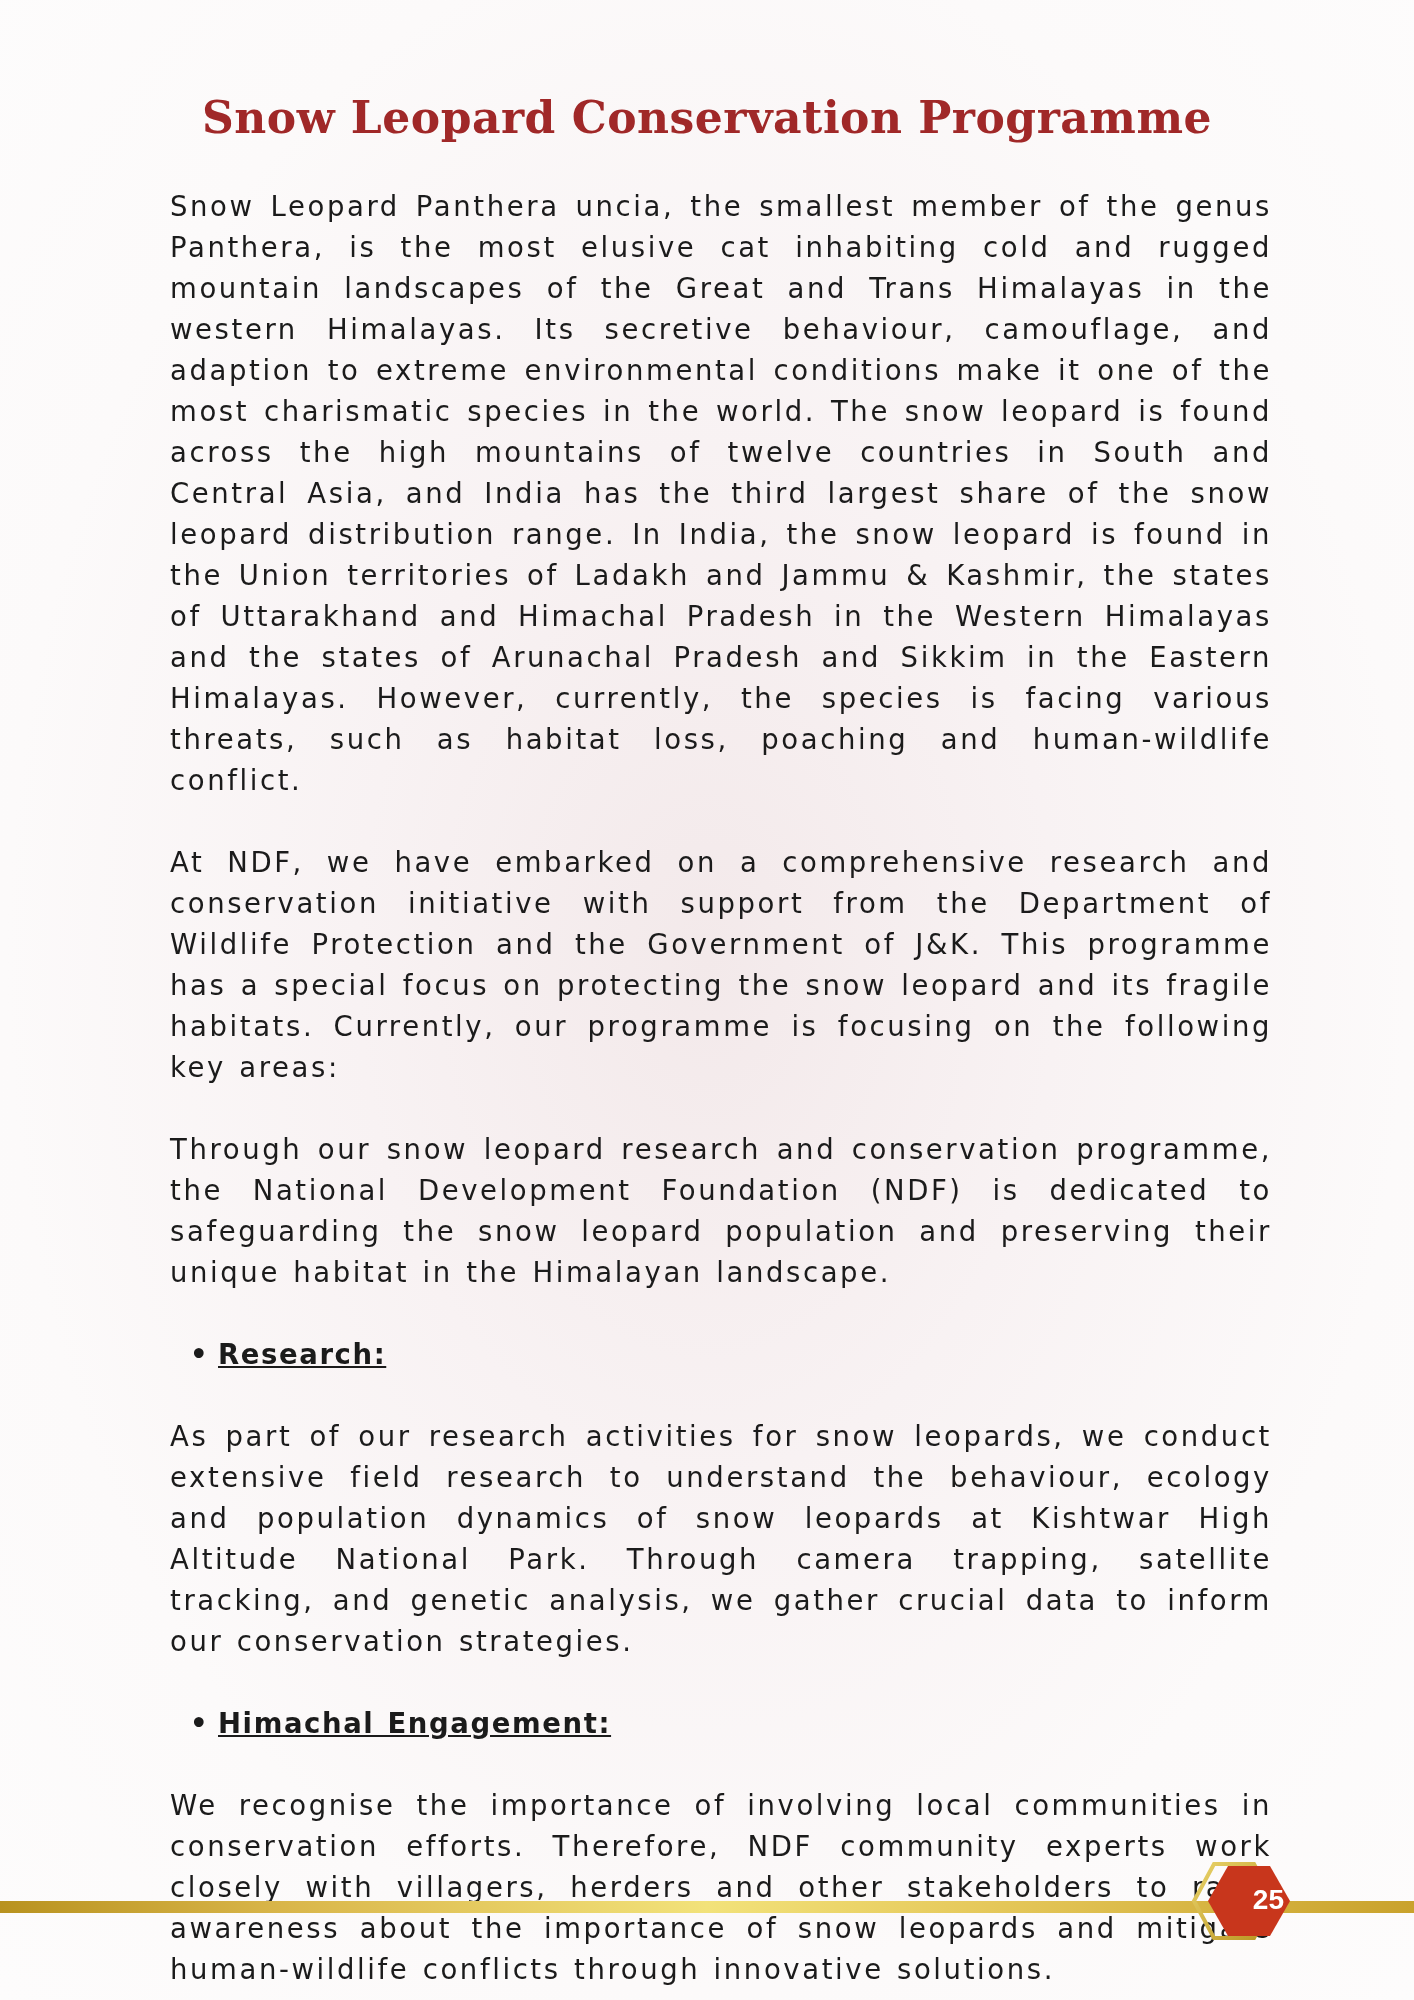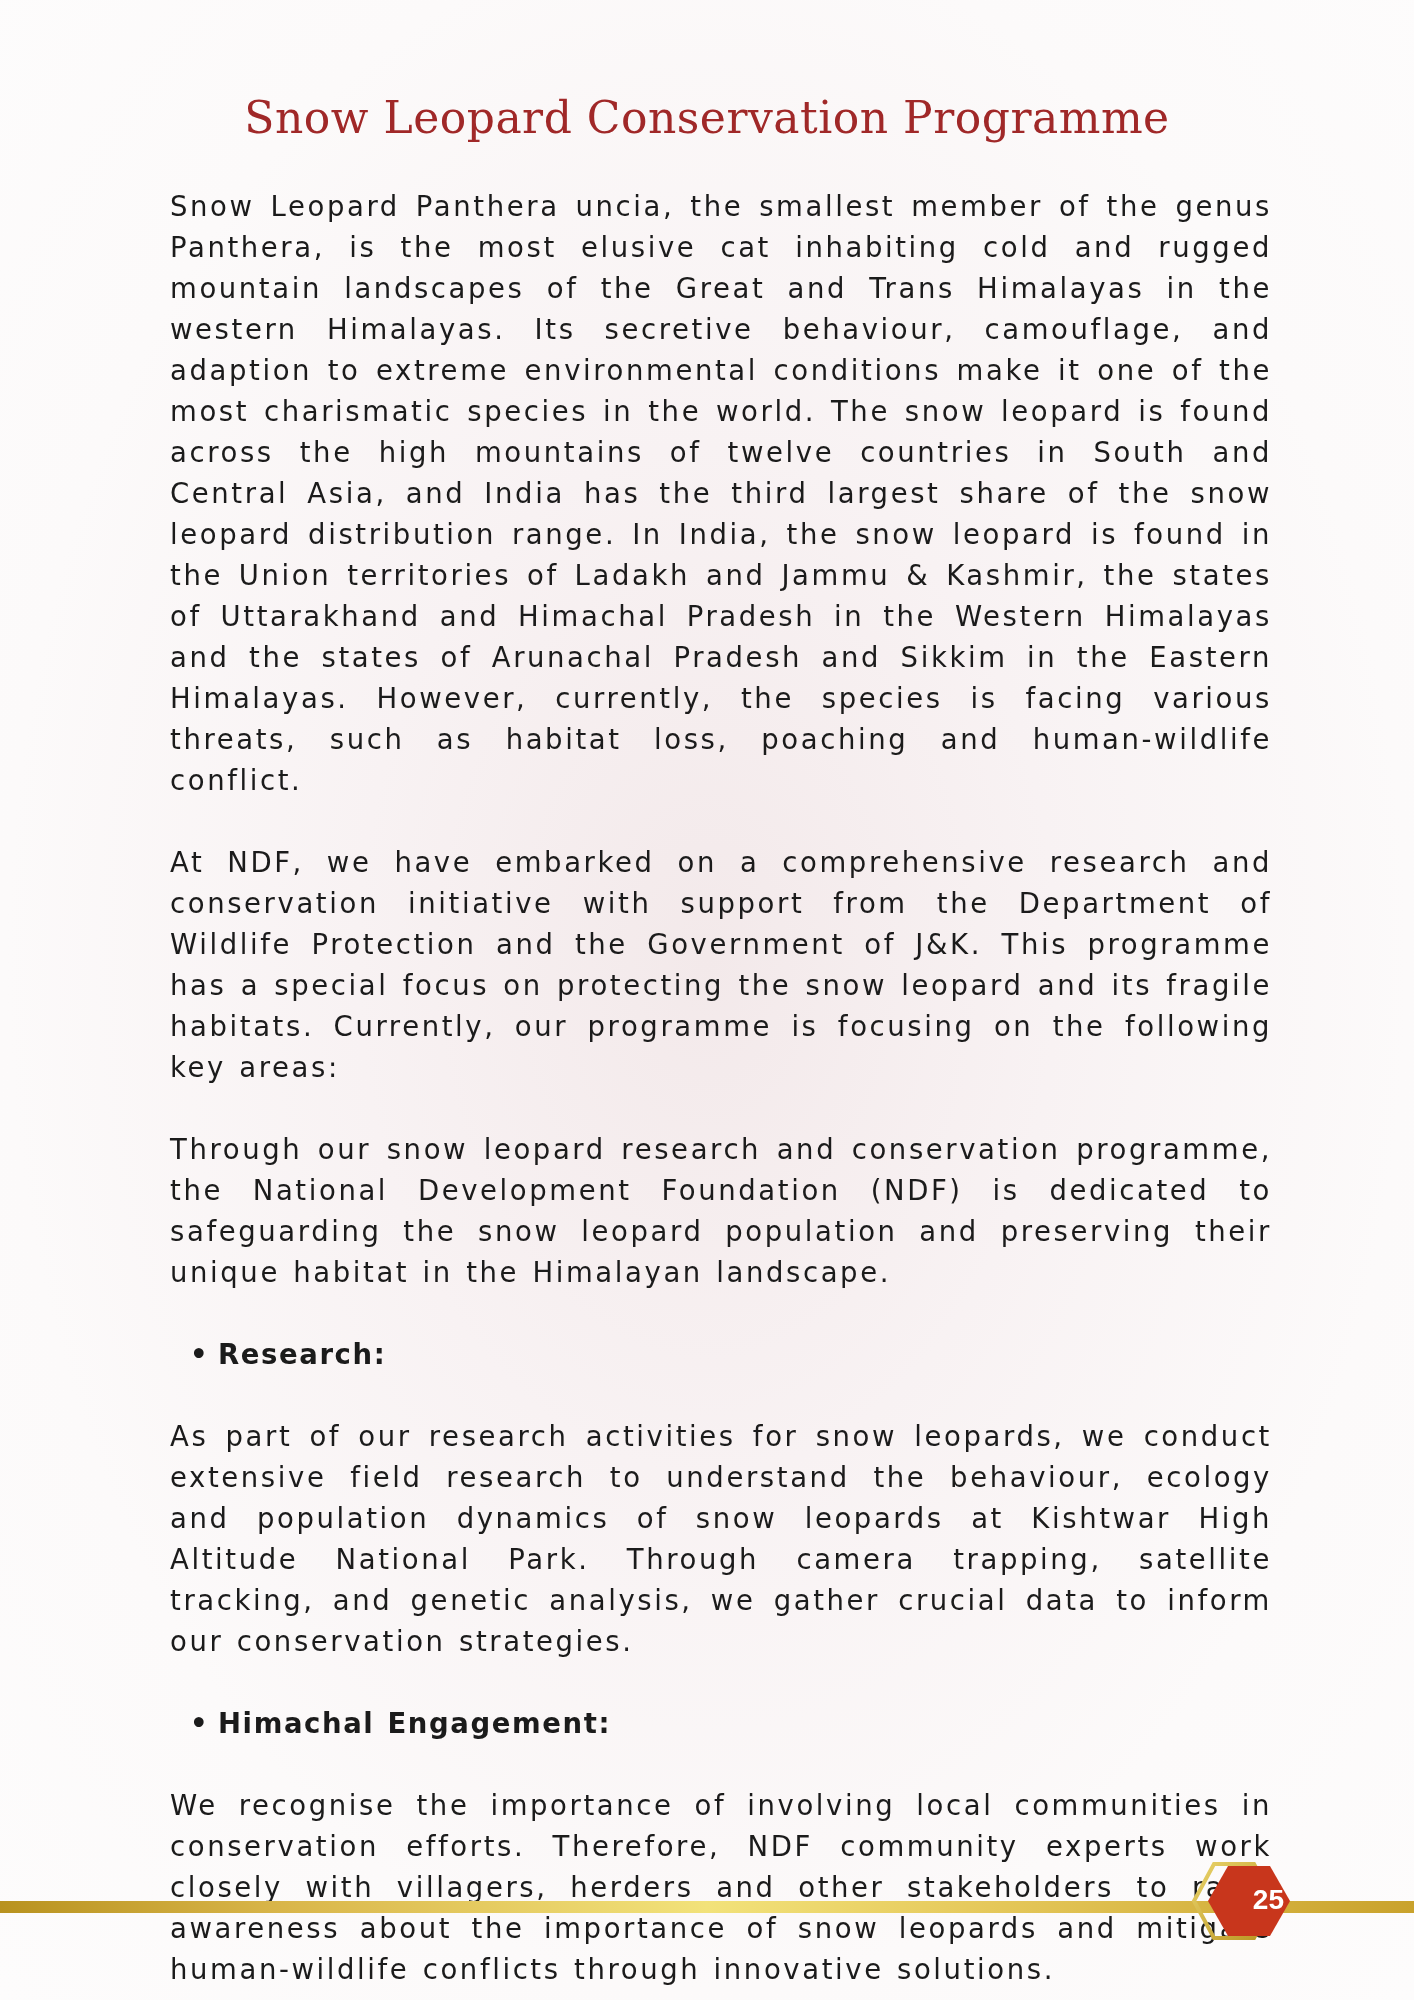--- a/index.html
+++ b/index.html
@@ -3,31 +3,31 @@
 <meta charset="utf-8">
 <style>
   html, body { margin: 0; padding: 0; }
   body {
     width: 1414px; height: 2000px; position: relative; overflow: hidden;
     background: radial-gradient(ellipse at 50% 48%, #f3e9ea 0%, #f8f2f3 35%, #fcfafa 70%, #fdfcfc 100%);
     font-family: "DejaVu Sans", sans-serif;
   }
   .title {
     position: absolute; left: 0; width: 1414px; top: 92px; text-align: center;
-    font-family: "DejaVu Serif", serif; font-weight: normal; font-size: 44px;
+    font-family: "DejaVu Serif", serif; font-weight: bold; font-size: 44px;
     color: #a02828; letter-spacing: 0.5px; margin: 0;
   }
   .content {
     position: absolute; left: 170px; width: 1102px; top: 178px;
     font-size: 27.5px; line-height: 41px; color: #1b1b1b;
     letter-spacing: 2.6px; text-align: justify; word-spacing: 2px;
   }
   .content p { margin: 8px 0 41px 0; }
   .bullet-head {
-    margin: 0; font-weight: bold; letter-spacing: 1.6px; padding-left: 20px;
+    margin: 0; font-weight: bold; letter-spacing: 1.6px; padding-left: 20px; text-decoration: underline;
   }
   .bullet-head .dot { display: inline-block; width: 28px; }
   .bullet-body { margin: 0 0 41px 0; }
   .gold-line {
     position: absolute; left: 0; width: 1414px; top: 1901px; height: 12px;
     background: linear-gradient(90deg, #b8921f 0%, #d9b64a 20%, #f2e27a 50%, #e5c85a 70%, #c9a22c 100%);
   }
   .badge { position: absolute; left: 1190px; top: 1858px; width: 110px; height: 86px; }
   .badge-num {
     position: absolute; left: 1214px; top: 1872px; width: 70px; text-align: right;

